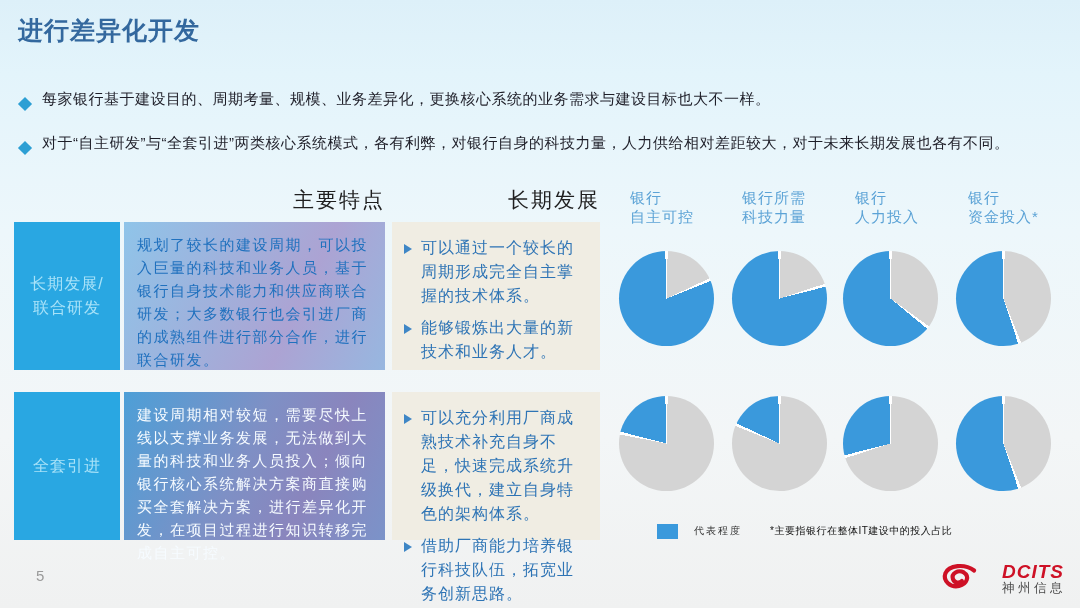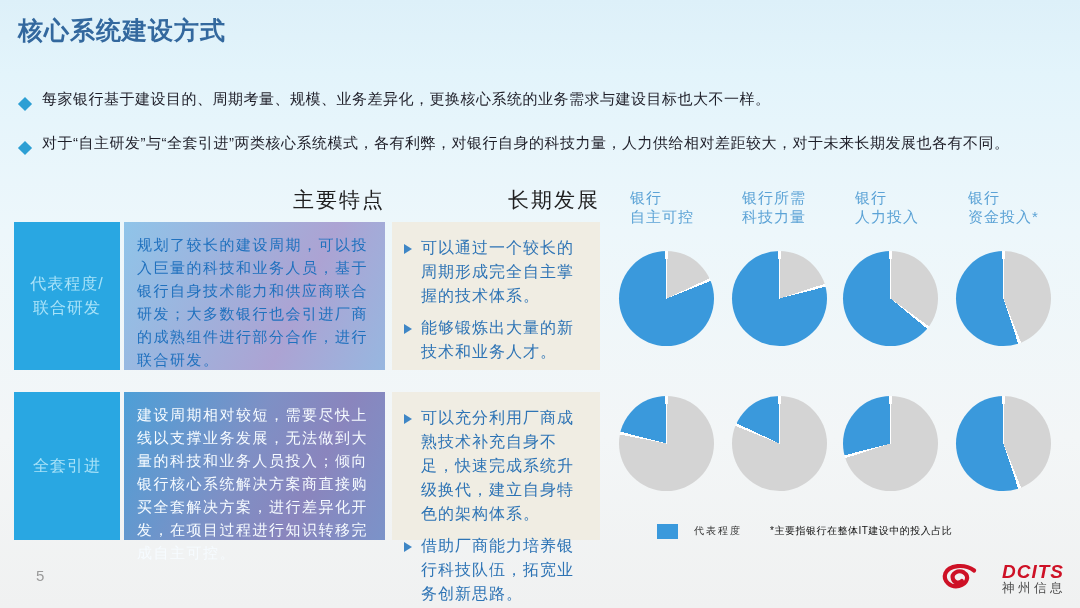--- a/index.html
+++ b/index.html
@@ -60,21 +60,21 @@
 
   .logo{ position:absolute; right:14px; bottom:12px; display:flex; align-items:center; gap:20px; }
   .logo-text .brand{ font-size:19px; font-weight:bold; font-style:italic; color:#CE1126; letter-spacing:1px; line-height:19px; }
   .logo-text .company{ font-size:12.5px; color:#4A4A4A; letter-spacing:3.5px; line-height:15px; }
 </style>
 </head>
 <body>
 
 <div class="slide">
 
-  <h1 class="title">核心系统建设方式</h1>
+  <h1 class="title">进行差异化开发</h1>
 
   <div class="bullet b0">
     <span class="diamond"></span>
     <span class="bullet-text">每家银行基于建设目的、周期考量、规模、业务差异化，更换核心系统的业务需求与建设目标也大不一样。</span>
   </div>
   <div class="bullet b1">
     <span class="diamond"></span>
     <span class="bullet-text">对于“自主研发”与“全套引进”两类核心系统模式，各有利弊，对银行自身的科技力量，人力供给相对差距较大，对于未来长期发展也各有不同。</span>
   </div>
 
@@ -92,21 +92,21 @@
   <div class="pie-header c2">
     <div>银行</div>
     <div>人力投入</div>
   </div>
   <div class="pie-header c3">
     <div>银行</div>
     <div>资金投入*</div>
   </div>
 
   <div class="row0">
-    <div class="label-box">代表程度/联合研发</div>
+    <div class="label-box">长期发展/联合研发</div>
     <div class="main-box r0">规划了较长的建设周期，可以投入巨量的科技和业务人员，基于银行自身技术能力和供应商联合研发；大多数银行也会引进厂商的成熟组件进行部分合作，进行联合研发。</div>
     <div class="lt-box">
       <div class="lt-item">
         <span class="tri"></span>
         <span>可以通过一个较长的周期形成完全自主掌握的技术体系。</span>
       </div>
       <div class="lt-item">
         <span class="tri"></span>
         <span>能够锻炼出大量的新技术和业务人才。</span>
       </div>

